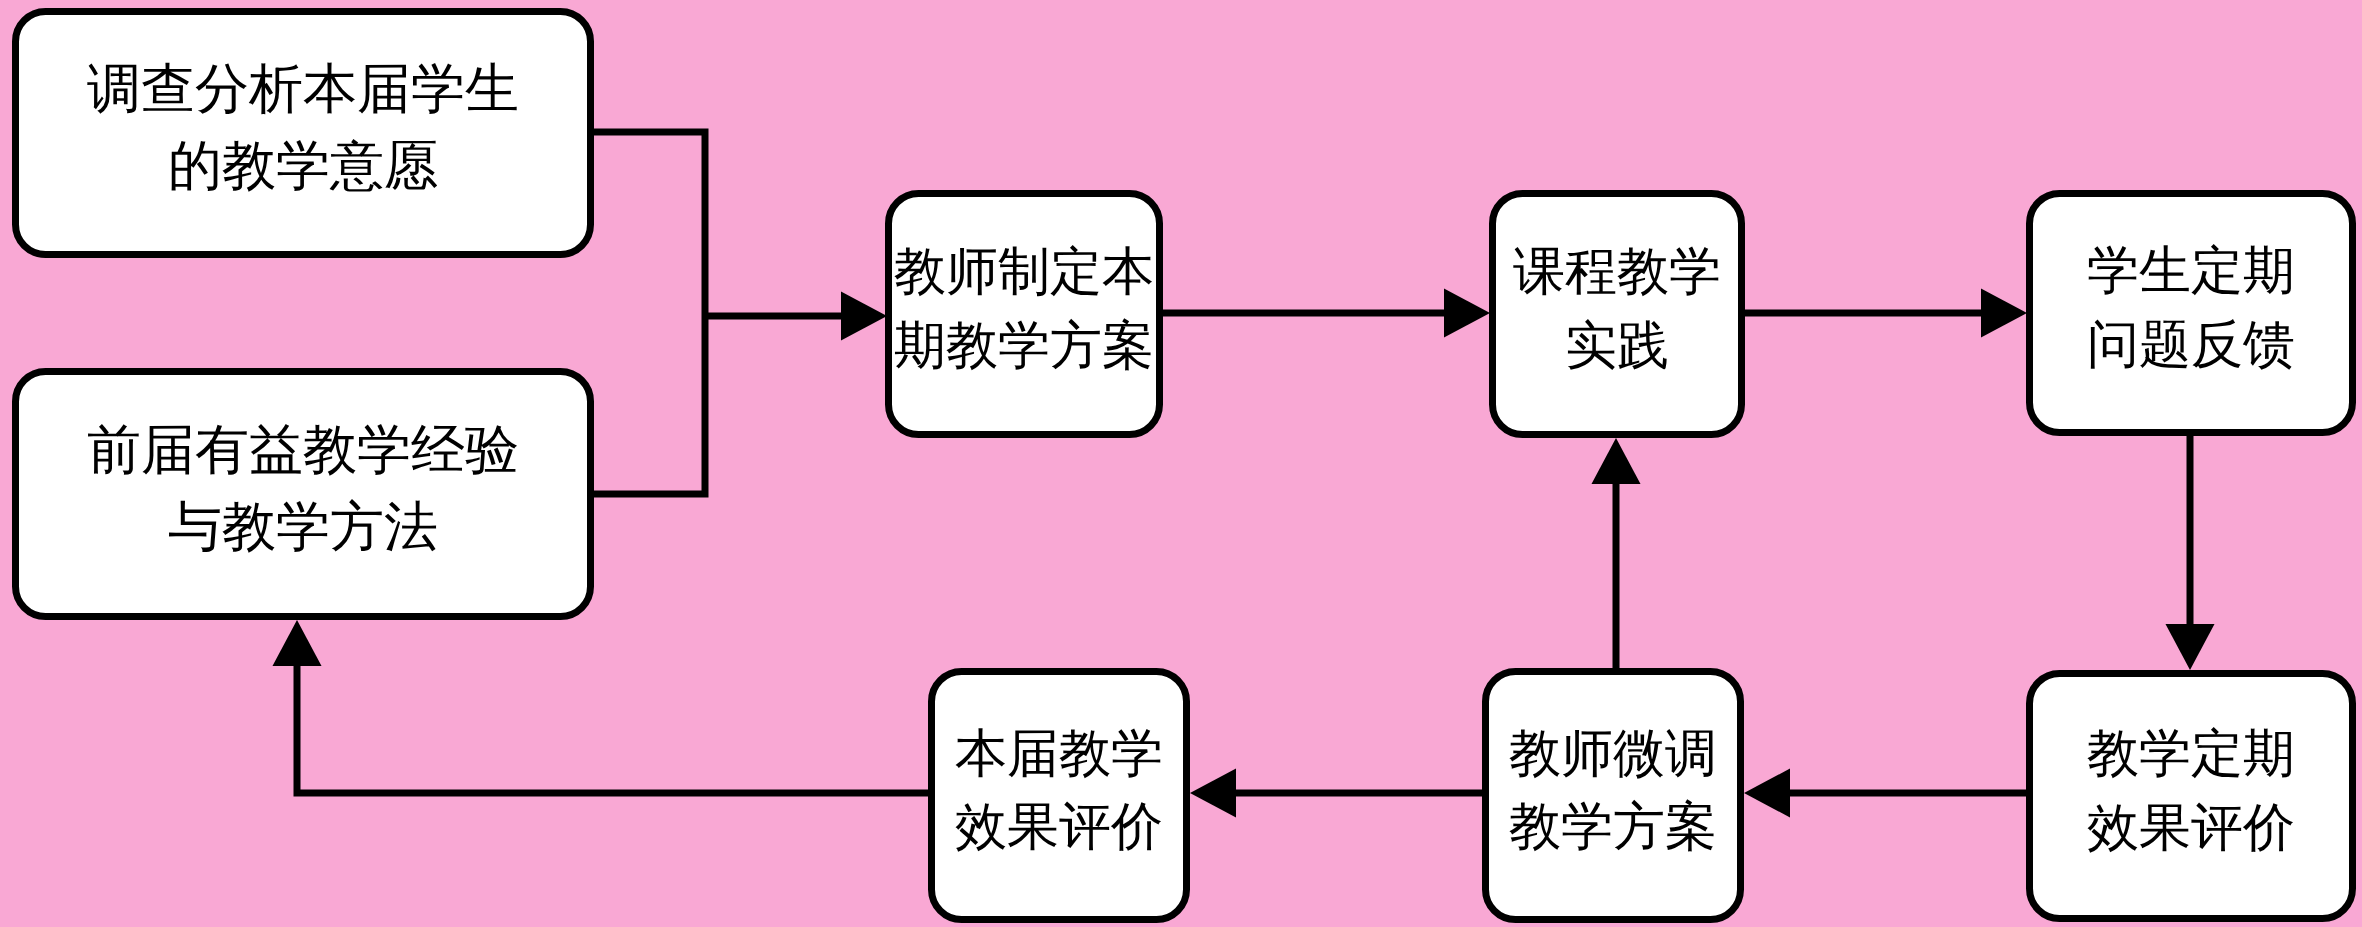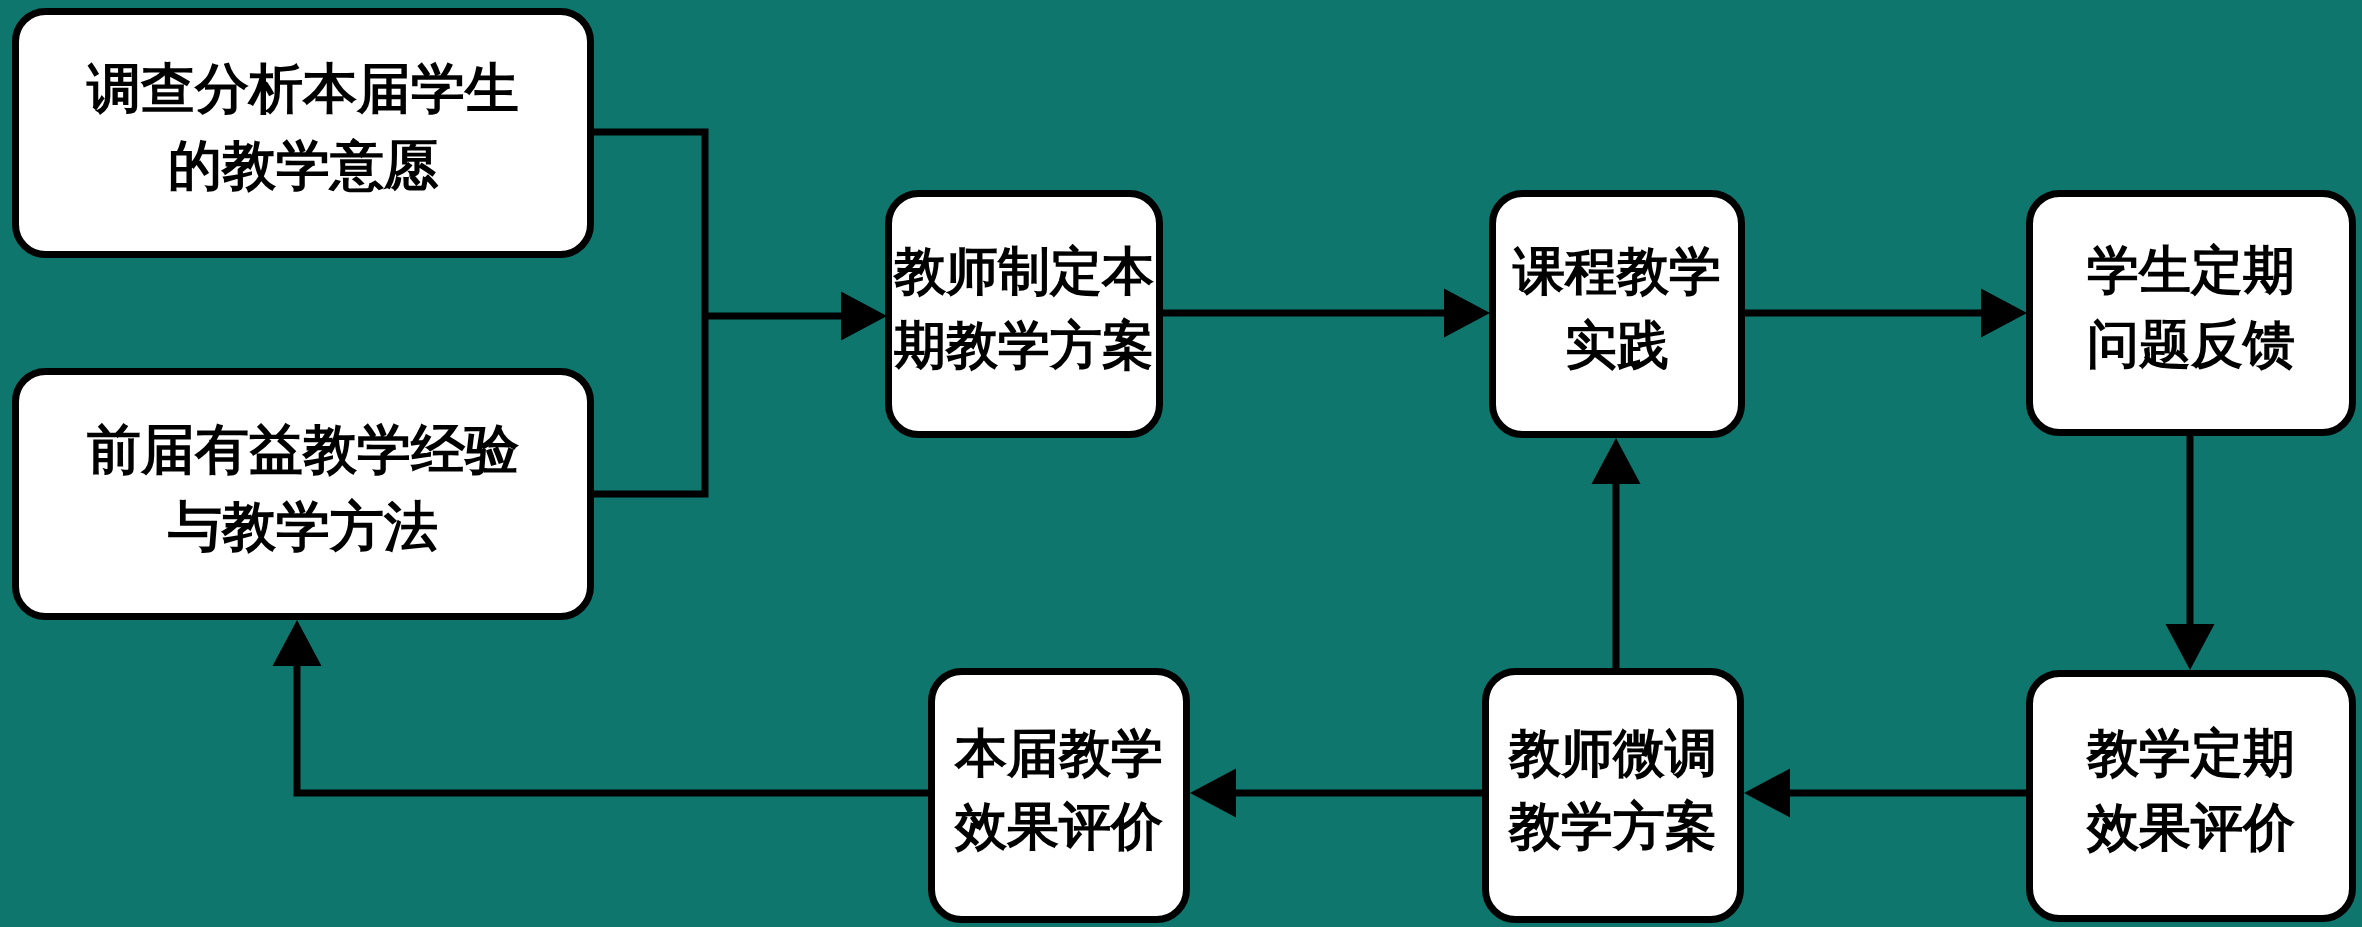--- a/index.html
+++ b/index.html
@@ -4,23 +4,22 @@
 <style>
   html, body {
     margin: 0;
     padding: 0;
     background: #ffffff;
   }
   #canvas {
     position: relative;
     width: 2362px;
     height: 927px;
-    background: #0f766e;
+    background: #f9a8d4;
     overflow: hidden;
-    font-weight: bold;
   }
   svg.flow {
     position: absolute;
     top: 0;
     left: 0;
     width: 2362px;
     height: 927px;
   }
   .node-rect {
     fill: #ffffff;

